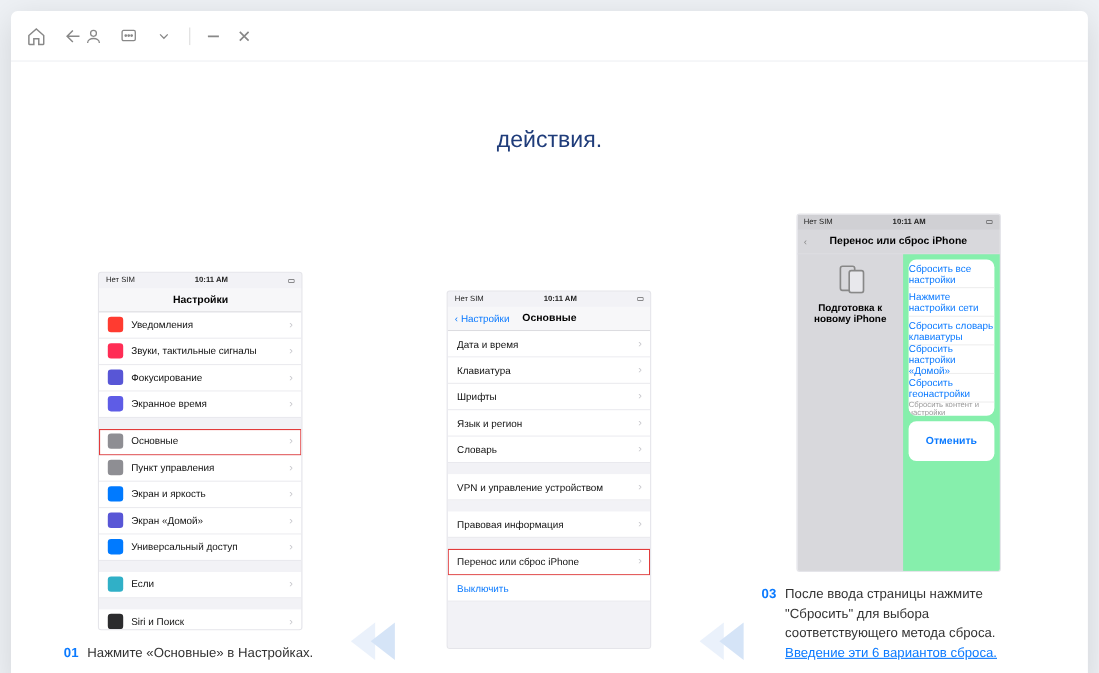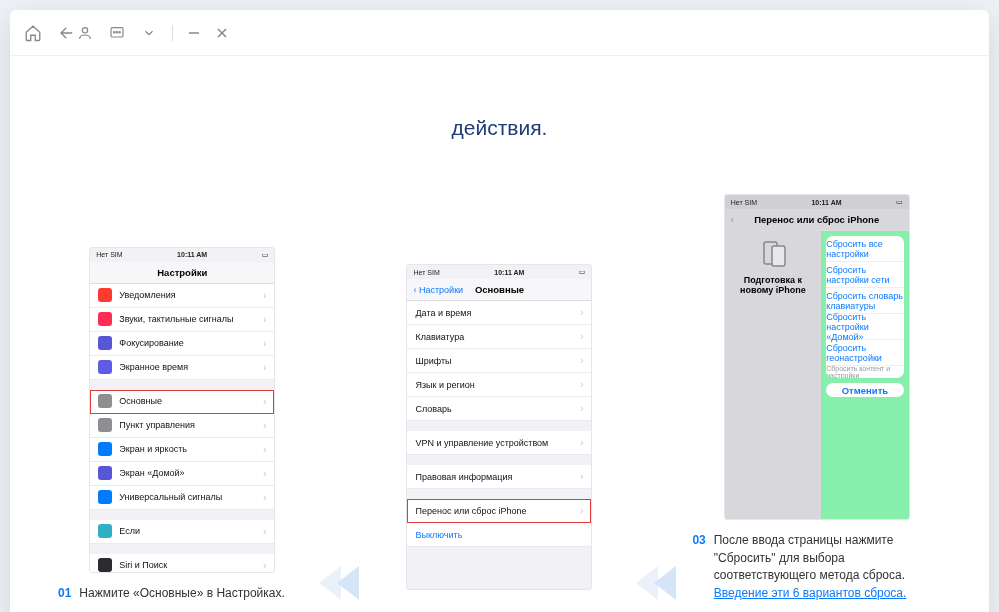--- a/index.html
+++ b/index.html
@@ -38,21 +38,21 @@
 
 
 .p3-top { padding: 10px 10px 8px; text-align:center; font-size:8px; color:#555; }
 .p3-top .ttl { font-weight:700; color:#000; font-size:9px; margin: 8px 0 4px; }
 .p3-top .txt { line-height:1.3; }
 .sheet { background:#86efac; padding:5px 5px 6px; }
 .sheet-list { background:#fff; border-radius:7px; overflow:hidden; margin-bottom:5px; }
 .sheet-row { height:26px; display:flex; align-items:center; justify-content:center; font-size:9px; color:#0b7aff; border-bottom:1px solid #eee; }
 .sheet-row:last-child { border-bottom:none; }
 .sheet-row.cut { color:#999; }
-.sheet-cancel { background:#fff; border-radius:7px; height:14px; display:flex; align-items:center; justify-content:center; font-size:9.5px; font-weight:600; color:#0b7aff; }
+.sheet-cancel { background:#fff; border-radius:7px; height:36px; display:flex; align-items:center; justify-content:center; font-size:9.5px; font-weight:600; color:#0b7aff; }
 
 .arrow { width:50px; display:flex; align-items:center; justify-content:center; padding-top: 130px; }
 .arrow svg { color:#d5e4f7; }
 
 .caption { display:flex; gap:8px; font-size:12px; color:#333; line-height:1.45; padding: 0 2px; }
 .cap-num { color:#0b7aff; font-weight:600; font-size:12px; }
 .cap-link { color:#0b7aff; text-decoration: underline; cursor:pointer; }
 
 
 .bg-red{background:#ff3b30}.bg-pink{background:#ff2d55}.bg-indigo{background:#5856d6}.bg-purple{background:#5e5ce6}.bg-gray{background:#8e8e93}.bg-blue{background:#007aff}.bg-teal{background:#30b0c7}.bg-dark{background:#2c2c2e}
@@ -163,21 +163,21 @@
                 <span>Экран и яркость</span>
                 <span class="chev">›</span>
               </div>
               <div class="row">
                 <span class="ic bg-indigo"></span>
                 <span>Экран «Домой»</span>
                 <span class="chev">›</span>
               </div>
               <div class="row group-end">
                 <span class="ic bg-blue"></span>
-                <span>Универсальный сигналы</span>
+                <span>Универсальный доступ</span>
                 <span class="chev">›</span>
               </div>
               <div class="row group-end">
                 <span class="ic bg-teal"></span>
                 <span>Если</span>
                 <span class="chev">›</span>
               </div>
               <div class="row">
                 <span class="ic bg-dark"></span>
                 <span>Siri и Поиск</span>
@@ -272,21 +272,21 @@
               <svg width="34" height="26" viewBox="0 0 34 26" style="margin:0 auto; display:block;">
                   <rect x="8" y="1" width="13" height="22" rx="2" fill="none" stroke="#888" stroke-width="1.5"></rect>
                   <rect x="16" y="5" width="13" height="20" rx="2" fill="#e8e8ec" stroke="#888" stroke-width="1.5"></rect>
                 </svg>
               <div class="ttl">Подготовка к новому iPhone</div>
             </div>
             <div style="flex:1"></div>
             <div class="sheet">
               <div class="sheet-list" id="p3-sheet">
                   <div class="sheet-row">Сбросить все настройки</div>
-                  <div class="sheet-row">Сбросить настройки сети</div>
+                  <div class="sheet-row">Нажмите настройки сети</div>
                   <div class="sheet-row">Сбросить словарь клавиатуры</div>
                   <div class="sheet-row">Сбросить настройки «Домой»</div>
                   <div class="sheet-row">Сбросить геонастройки</div>
                   <div class="sheet-row cut" style="height: 12px; font-size: 7px;">Сбросить контент и настройки</div>
                 </div>
               <div class="sheet-cancel">Отменить</div>
             </div>
           </div>
         </div>
         <div class="caption">

